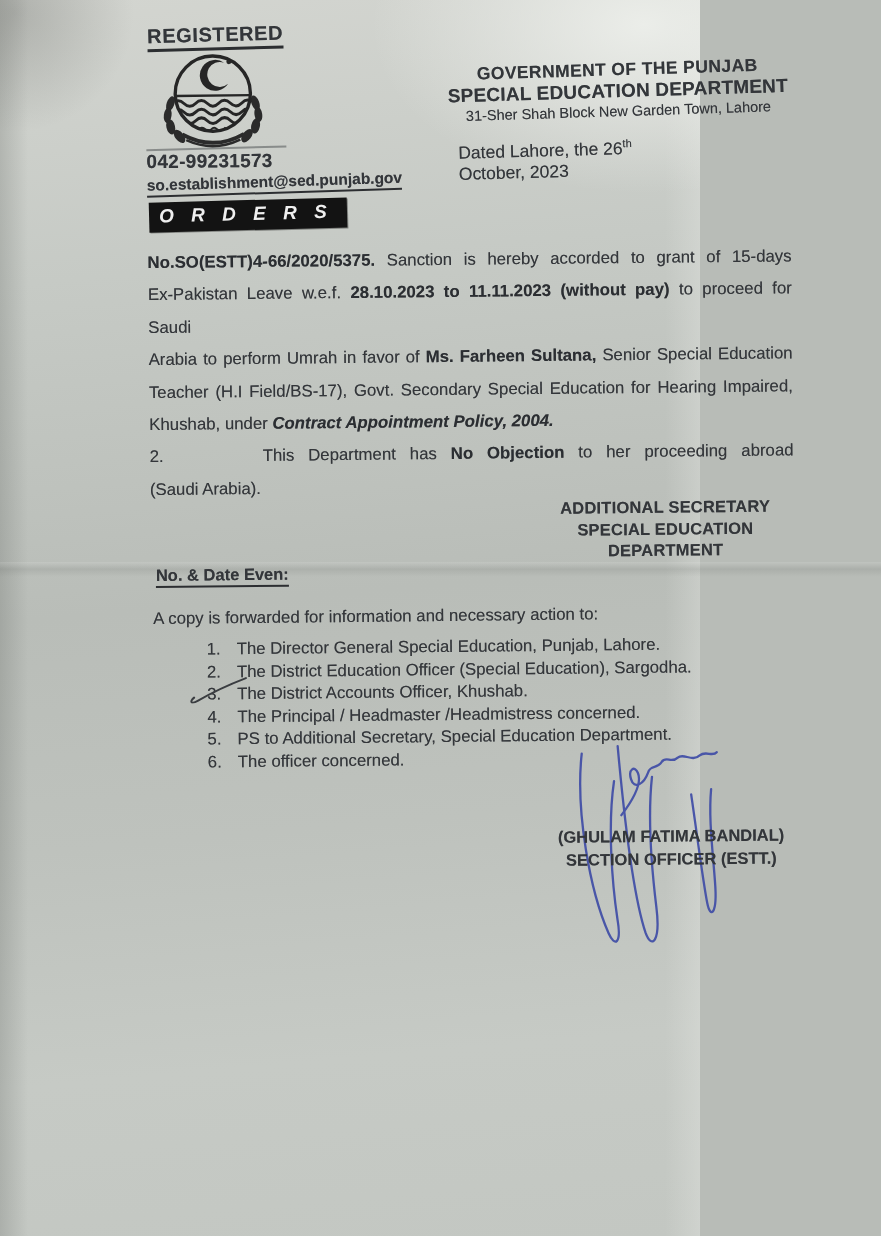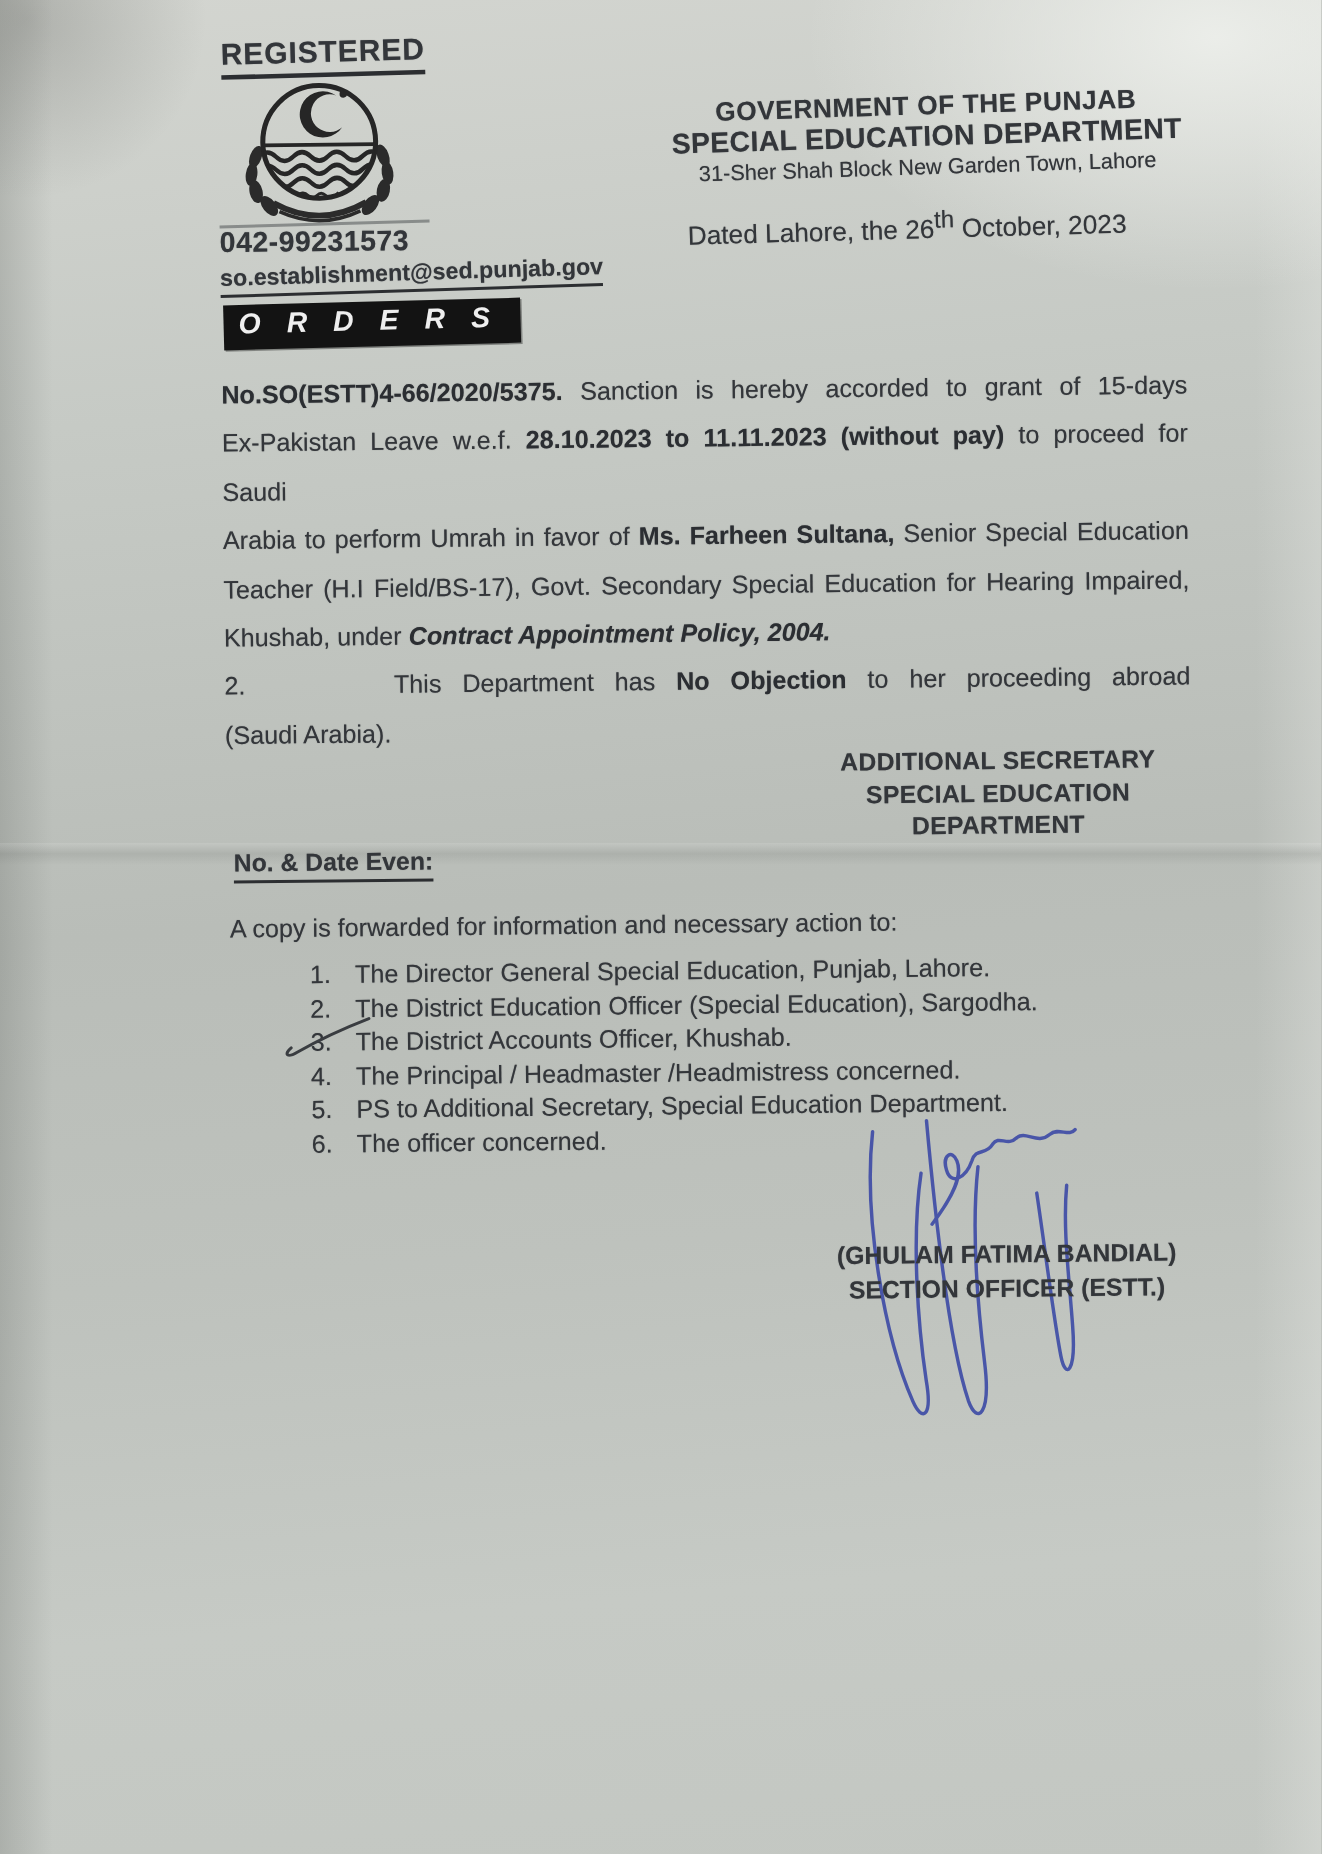--- a/index.html
+++ b/index.html
@@ -1,18 +1,18 @@
 <!DOCTYPE html>
 <html><head>
 <meta charset="utf-8">
 <style>
   html,body{margin:0;padding:0;}
   body{width:881px;height:1236px;overflow:hidden;background:#b8bcb7;}
   .scan{
-    position:relative;width:881px;height:1236px;
+    position:relative;width:700px;height:1236px;
     font-family:"Liberation Sans",sans-serif;
     color:#33363a;
     background:
       radial-gradient(circle 160px at 2% 1%, rgba(82,84,80,.28), rgba(0,0,0,0) 75%),
       radial-gradient(ellipse 420px 260px at 92% 2%, rgba(240,242,238,.85), rgba(240,242,238,0) 65%),
       linear-gradient(90deg, rgba(84,88,84,.22), rgba(0,0,0,0) 4%),
       linear-gradient(270deg, rgba(230,232,228,.35), rgba(0,0,0,0) 5%),
       linear-gradient(175deg,#d3d5d0 0%,#c6cac5 22%,#b9bdb8 48%,#bec2bd 66%,#c6cac5 84%,#c3c7c2 100%);
   }
   .content{position:absolute;inset:0;transform:rotate(-0.6deg);transform-origin:50% 40%;}
@@ -26,21 +26,21 @@
   .phone-rule{left:150px;top:146px;width:140px;height:2px;background:rgba(70,73,76,.5);transform:rotate(-1deg);}
   .phone{left:150px;top:149px;font-size:19px;font-weight:700;letter-spacing:.3px;}
   .email{left:150px;top:172px;font-size:15.5px;font-weight:700;border-bottom:2px solid #2c2e31;
     padding-bottom:1px;transform:rotate(-1.2deg);}
 
   .gov-header{left:442px;top:62px;width:360px;text-align:center;transform:rotate(-1.2deg);}
   .gov-line1{font-size:17.5px;font-weight:700;letter-spacing:.4px;}
   .gov-line2{font-size:19px;font-weight:700;letter-spacing:.2px;}
   .gov-addr{font-size:14.5px;margin-top:1px;}
   .dated{left:462px;top:141px;font-size:17.5px;transform:rotate(-1deg);}
-  .dated sup{font-size:16px;}
+  .dated sup{font-size:11px;}
 
   .orders{left:152px;top:199px;background:#131313;color:#efefef;display:inline-block;
     font-size:19px;font-weight:700;font-style:italic;letter-spacing:6px;
     padding:3px 14px 5px 10px;transform:rotate(-0.9deg);box-shadow:1px 1px 0 rgba(0,0,0,.35);}
 
   .body-text{left:150px;top:245px;width:644px;font-size:16.8px;line-height:32.4px;}
   .jline{text-align:justify;text-align-last:justify;}
   .jline.last{text-align-last:left;}
   .p2num{display:inline-block;width:113px;}
   .bi{font-weight:700;font-style:italic;color:#2b2e32;}

